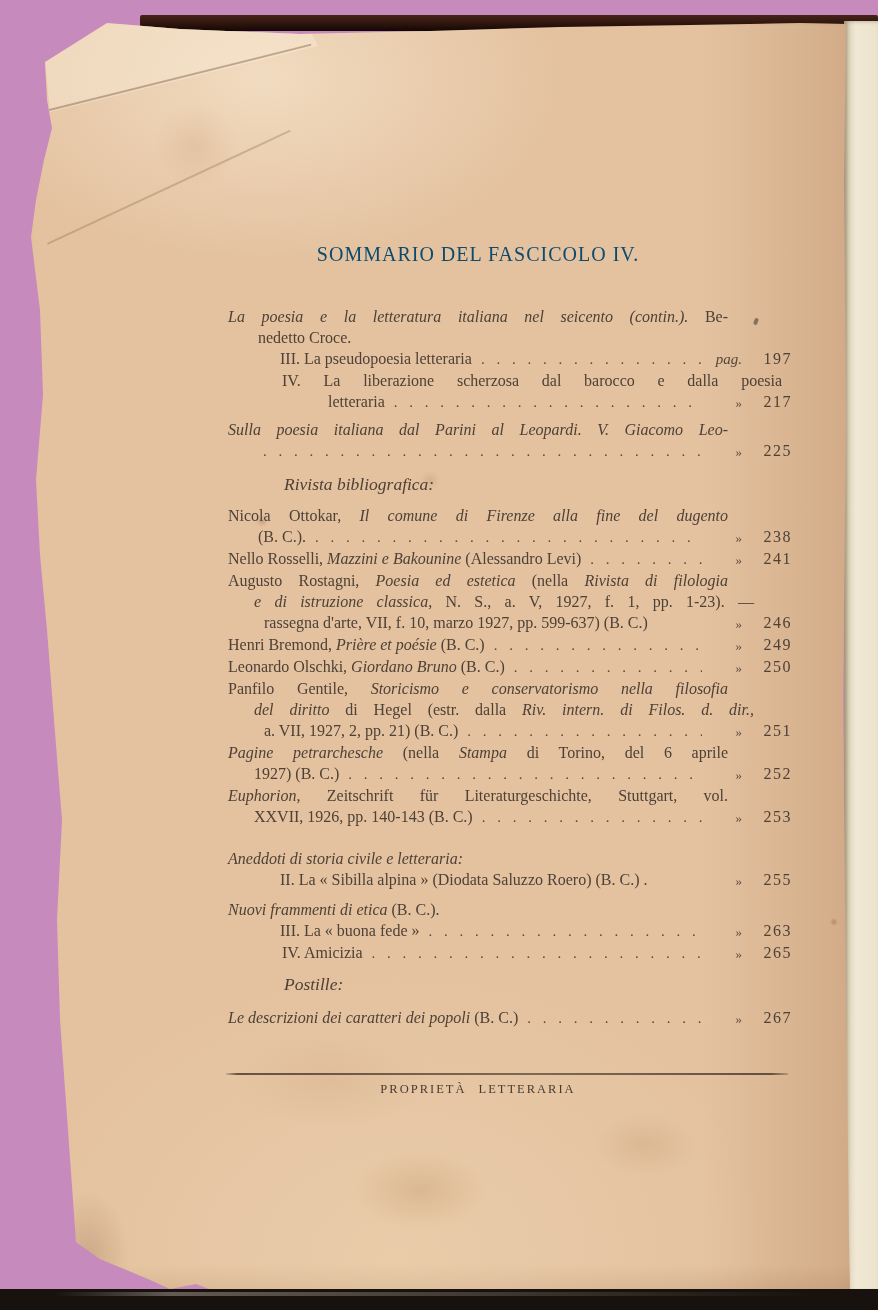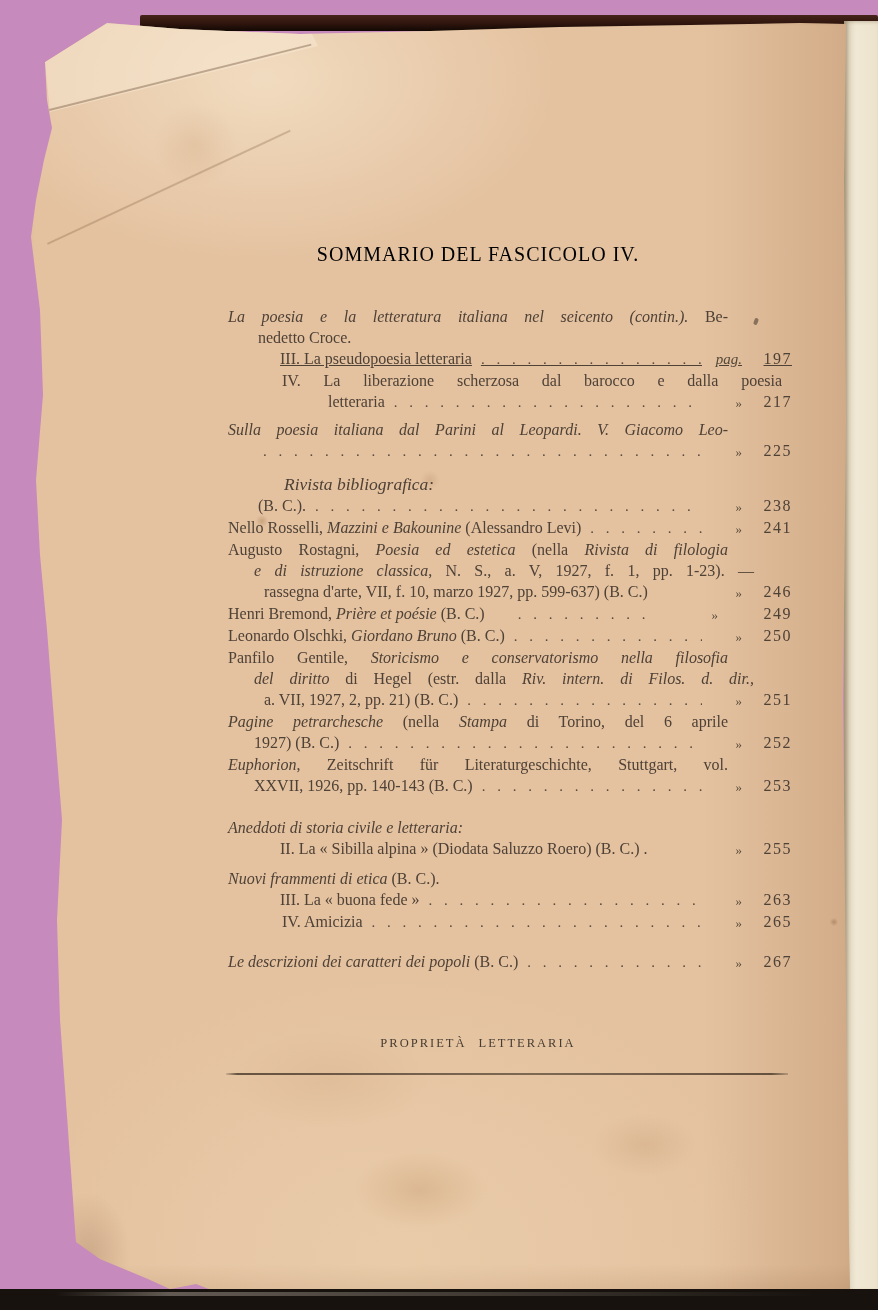--- a/index.html
+++ b/index.html
@@ -50,36 +50,36 @@
   
   .fold{position:absolute;inset:0;background:rgba(248,234,212,.5);
     clip-path:polygon(45px 62px,107px 23px,310px 30px,318px 46px,50px 112px);}
   .crease1{position:absolute;left:49px;top:109px;width:270px;height:2px;
     background:rgba(110,80,55,.40);transform-origin:0 0;transform:rotate(-14deg);}
   .crease2{position:absolute;left:47px;top:243px;width:268px;height:1.5px;
     background:rgba(120,85,55,.28);transform-origin:0 0;transform:rotate(-25deg);}
   
   .content{position:absolute;inset:0;z-index:5;color:var(--ink,#4e4136);}
   .title{position:absolute;left:228px;top:243px;width:500px;text-align:center;
-    font-size:20px;letter-spacing:1px;color:#000000;white-space:nowrap;}
+    font-size:20px;letter-spacing:1px;color:#0c4a6e;white-space:nowrap;}
   .toc{position:absolute;left:228px;top:306px;width:564px;}
   .line{display:flex;align-items:baseline;line-height:21px;font-size:16px;}
   .line .ltext{white-space:nowrap;flex:none;}
   .line.justify .ltext{flex:none;width:500px;white-space:normal;
     text-align:justify;text-align-last:justify;}
   .line.heading{font-size:17.5px;}
   .leader{flex:1;overflow:hidden;white-space:nowrap;word-spacing:8px;
     padding-left:9px;color:#564a3e;font-size:15px;}
   .spacer{flex:1;}
   .ref{flex:none;width:40px;text-align:right;font-size:13px;color:#544839;}
   .ref.pag{font-style:italic;font-size:15px;}
   .num{flex:none;width:50px;text-align:right;letter-spacing:1.5px;font-size:16px;}
   .rule{position:absolute;left:226px;top:1073px;width:562px;height:2px;
     background:linear-gradient(to right, rgba(70,55,40,.15), rgba(70,55,40,.8) 2%, rgba(70,55,40,.65) 55%, rgba(70,55,40,.8) 97%, rgba(70,55,40,.25));}
-  .footer{position:absolute;left:228px;top:1036px;width:500px;text-align:center;
+  .footer{position:absolute;left:228px;top:1082px;width:500px;text-align:center;
     font-size:12.5px;letter-spacing:2px;word-spacing:7px;color:#473c31;}
   .speck{position:absolute;left:754px;top:318px;width:4px;height:7px;
     background:rgba(80,65,50,.6);border-radius:2px;transform:rotate(20deg);z-index:6;}
   i{font-style:italic;}
 </style>
 </head>
 <body>
 
 <div class="stage">
   <div class="top-edge"></div>
@@ -95,21 +95,21 @@
 
   <div class="content">
     <div class="title">SOMMARIO DEL FASCICOLO IV.</div>
     <div class="toc">
         <div class="line justify" style="padding-left: 0px;">
           <span class="ltext"><i>La poesia e la letteratura italiana nel seicento (contin.).</i><span> Be-</span></span>
         </div>
         <div class="line" style="padding-left: 30px;">
           <span class="ltext"><span>nedetto Croce.</span></span>
         </div>
-        <div class="line" style="padding-left: 52px; text-decoration: underline;">
+        <div class="line" style="padding-left: 52px;">
           <span class="ltext"><span>III. La pseudopoesia letteraria</span></span>
           <span class="leader">. . . . . . . . . . . . . . . . . . . . . . . . . . . . . .</span>
           <span class="ref pag">pag.</span>
           <span class="num">197</span>
         </div>
         <div class="line justify" style="padding-left: 54px;">
           <span class="ltext"><span>IV. La liberazione scherzosa dal barocco e dalla poesia</span></span>
         </div>
         <div class="line" style="padding-left: 100px;">
           <span class="ltext"><span>letteraria</span></span>
@@ -120,20 +120,23 @@
         <div class="line justify" style="padding-left: 0px; margin-top: 6px;">
           <span class="ltext"><i>Sulla poesia italiana dal Parini al Leopardi. V. Giacomo Leo-</i></span>
         </div>
         <div class="line" style="padding-left: 26px;">
           <span class="leader">. . . . . . . . . . . . . . . . . . . . . . . . . . . . . .</span>
           <span class="ref">»</span>
           <span class="num">225</span>
         </div>
         <div class="line heading" style="padding-left: 56px; margin-top: 12px;">
           <span class="ltext"><i>Rivista bibliografica:</i></span>
+        </div>
+        <div class="line justify" style="padding-left: 0px; margin-top: 10px;">
+          <span class="ltext"><span>Nicola Ottokar, </span><i>Il comune di Firenze alla fine del dugento</i></span>
         </div>
         <div class="line" style="padding-left: 30px;">
           <span class="ltext"><span>(B. C.).</span></span>
           <span class="leader">. . . . . . . . . . . . . . . . . . . . . . . . . . . . . .</span>
           <span class="ref">»</span>
           <span class="num">238</span>
         </div>
         <div class="line" style="padding-left: 0px;">
           <span class="ltext"><span>Nello Rosselli, </span><i>Mazzini e Bakounine</i><span> (Alessandro Levi)</span></span>
           <span class="leader">. . . . . . . . . . . . . . . . . . . . . . . . . . . . . .</span>
@@ -145,21 +148,21 @@
         </div>
         <div class="line justify" style="padding-left: 26px;">
           <span class="ltext"><i>e di istruzione classica</i><span>, N. S., a. V, 1927, f. 1, pp. 1-23). —</span></span>
         </div>
         <div class="line" style="padding-left: 36px;">
           <span class="ltext"><span>rassegna d'arte, VII, f. 10, marzo 1927, pp. 599-637) (B. C.)</span></span>
           <span class="spacer"></span>
           <span class="ref">»</span>
           <span class="num">246</span>
         </div>
-        <div class="line" style="padding-left: 0px; gap: 24px;">
+        <div class="line" style="padding-left: 0px;">
           <span class="ltext"><span>Henri Bremond, </span><i>Prière et poésie</i><span> (B. C.)</span></span>
           <span class="leader">. . . . . . . . . . . . . . . . . . . . . . . . . . . . . .</span>
           <span class="ref">»</span>
           <span class="num">249</span>
         </div>
         <div class="line" style="padding-left: 0px;">
           <span class="ltext"><span>Leonardo Olschki, </span><i>Giordano Bruno</i><span> (B. C.)</span></span>
           <span class="leader">. . . . . . . . . . . . . . . . . . . . . . . . . . . . . .</span>
           <span class="ref">»</span>
           <span class="num">250</span>
@@ -211,21 +214,24 @@
           <span class="leader">. . . . . . . . . . . . . . . . . . . . . . . . . . . . . .</span>
           <span class="ref">»</span>
           <span class="num">263</span>
         </div>
         <div class="line" style="padding-left: 54px;">
           <span class="ltext"><span>IV. Amicizia</span></span>
           <span class="leader">. . . . . . . . . . . . . . . . . . . . . . . . . . . . . .</span>
           <span class="ref">»</span>
           <span class="num">265</span>
         </div>
-        <div class="line" style="padding-left: 0px; margin-top: 18px;">
+        <div class="line heading" style="padding-left: 56px; margin-top: 10px;">
+          <span class="ltext"><i>Postille:</i></span>
+        </div>
+        <div class="line" style="padding-left: 0px; margin-top: 12px;">
           <span class="ltext"><i>Le descrizioni dei caratteri dei popoli</i><span> (B. C.)</span></span>
           <span class="leader">. . . . . . . . . . . . . . . . . . . . . . . . . . . . . .</span>
           <span class="ref">»</span>
           <span class="num">267</span>
         </div>
       </div>
     <div class="rule"></div>
     <div class="footer">PROPRIETÀ LETTERARIA</div>
     <div class="speck"></div>
   </div>

